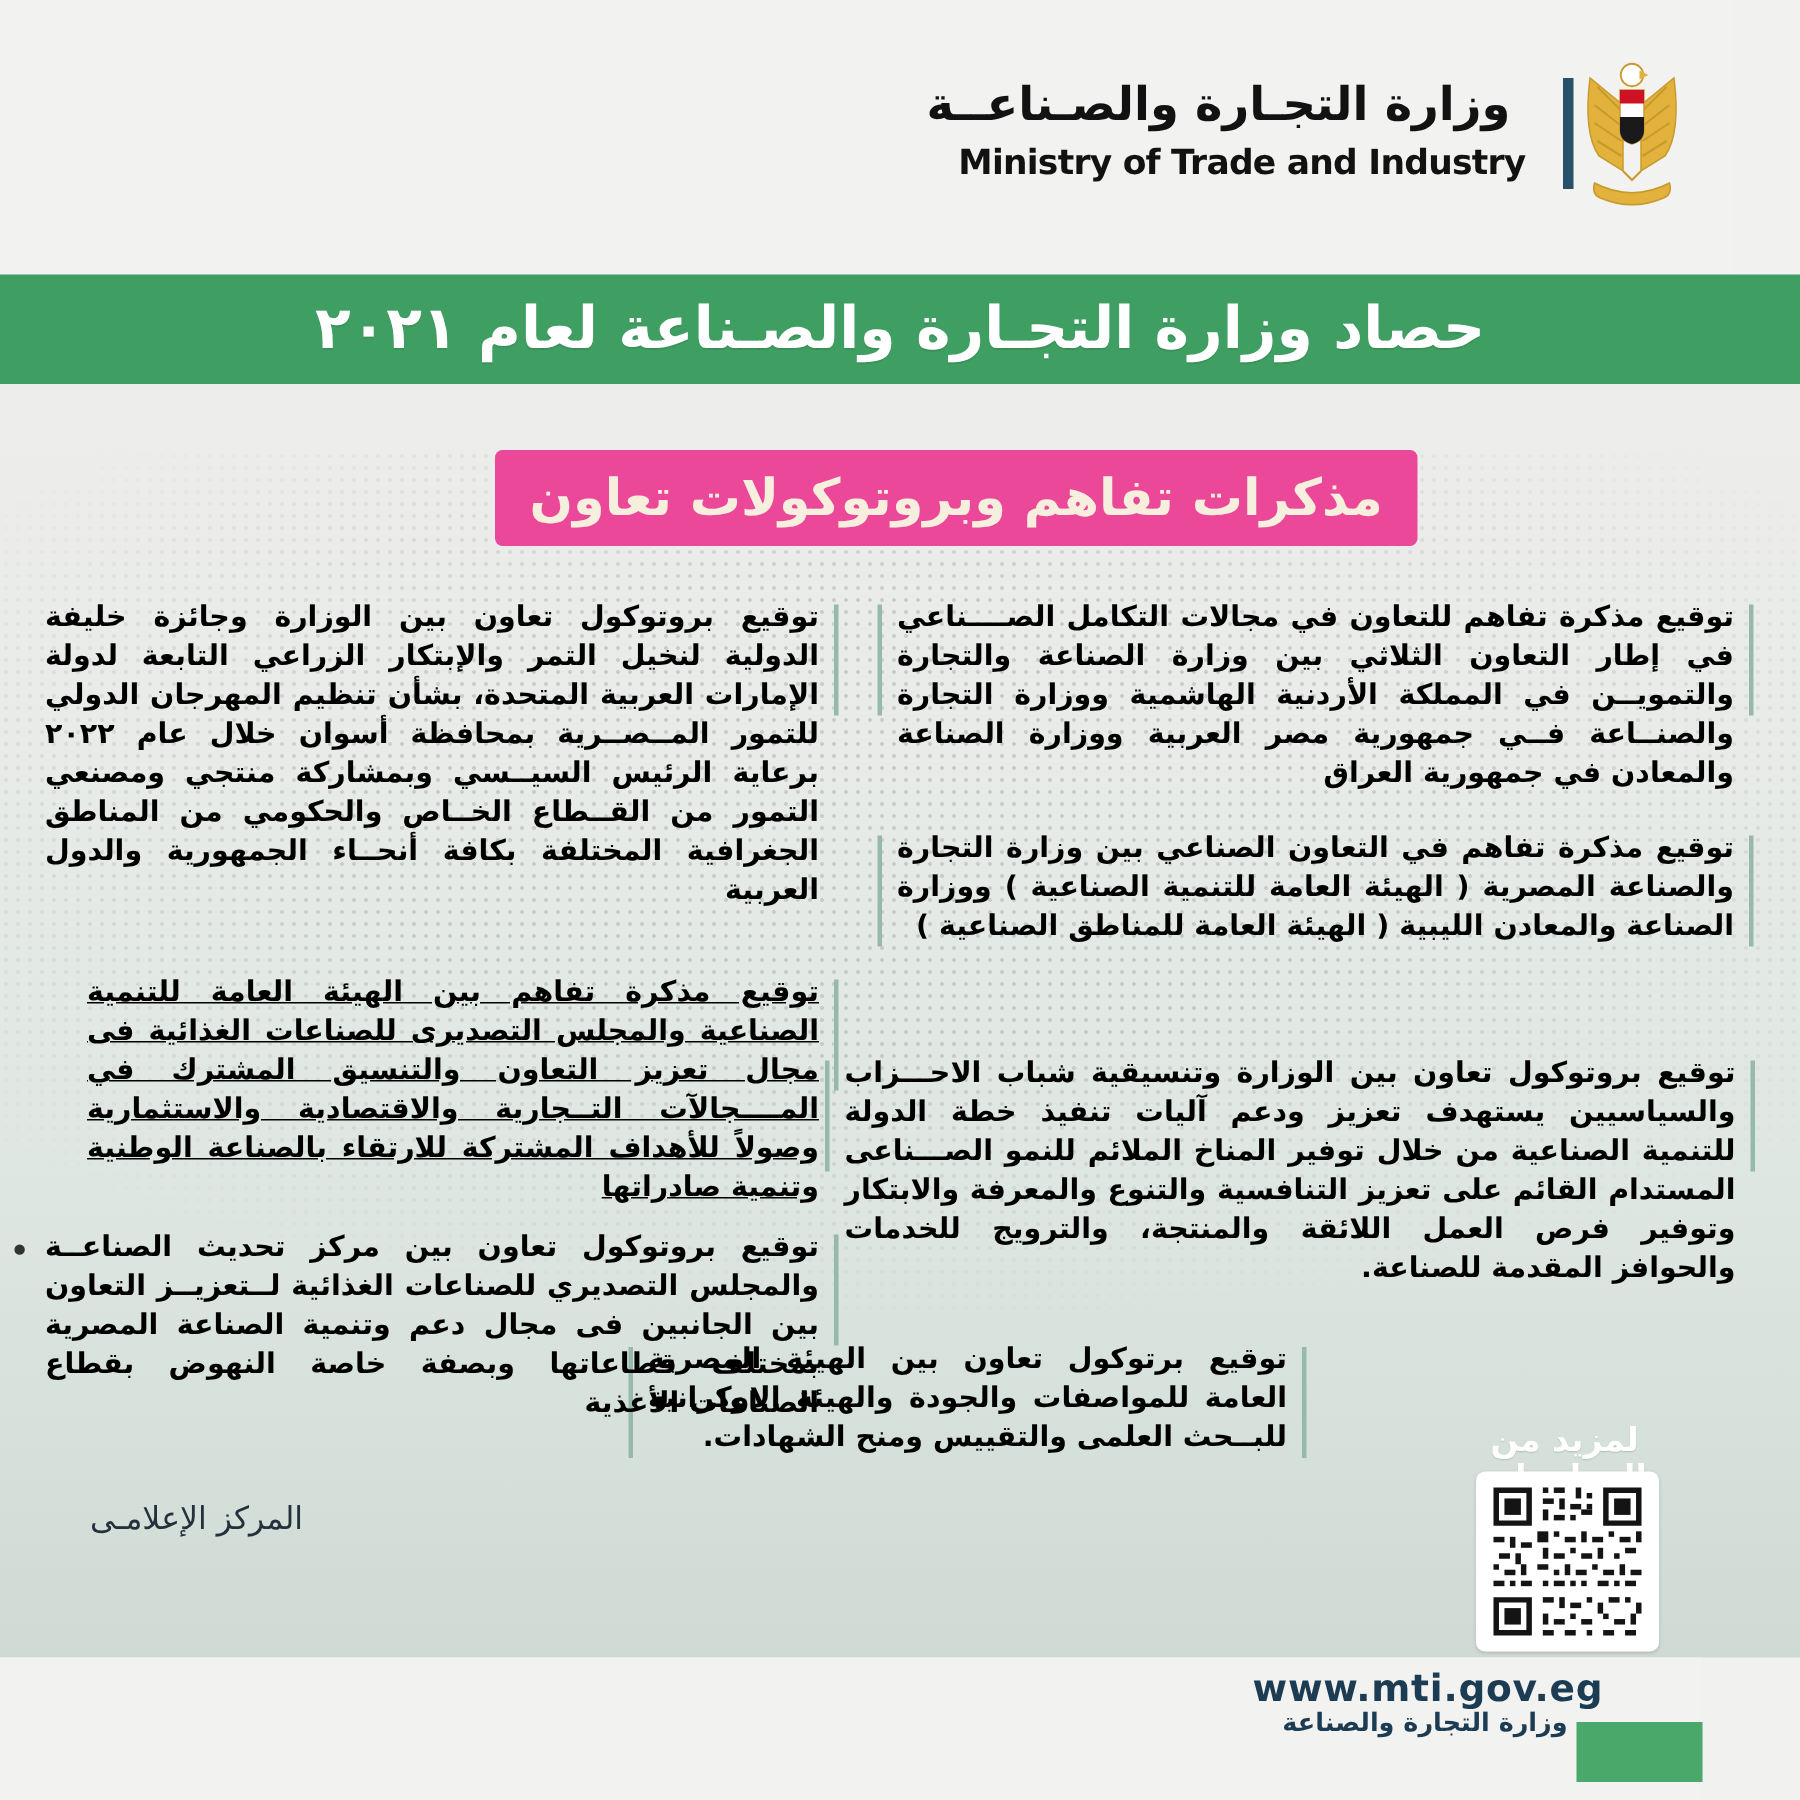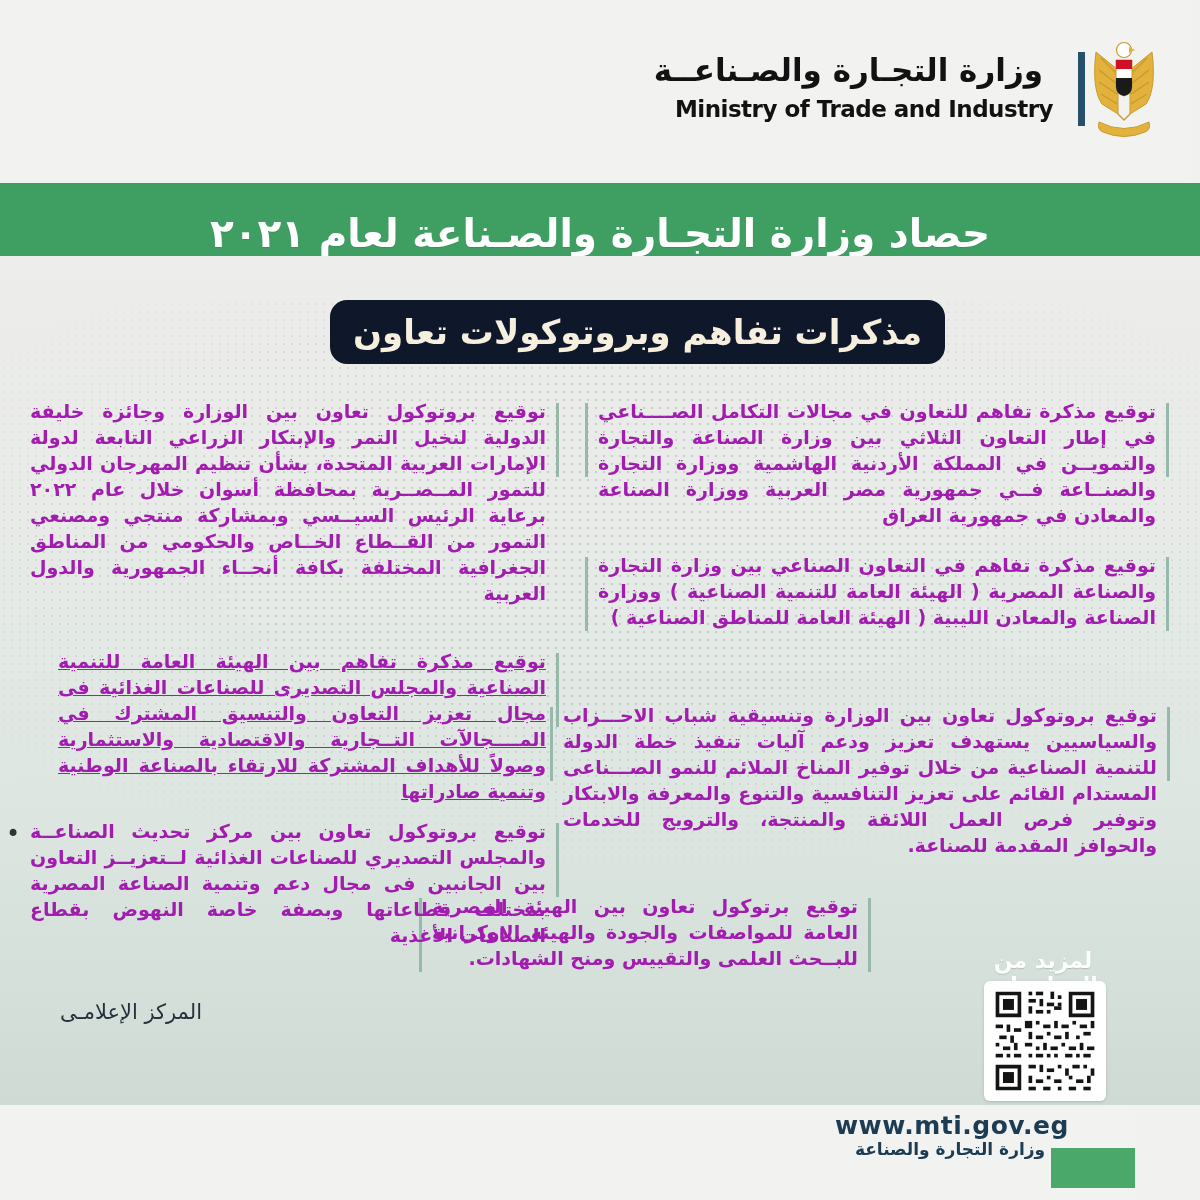--- a/index.html
+++ b/index.html
@@ -1,44 +1,44 @@
 <!DOCTYPE html>
 <html lang="ar"><head>
 <meta charset="utf-8">
 <style>
   html,body{margin:0;padding:0;}
   body{font-family:"DejaVu Sans",sans-serif;}
   .page{position:relative;width:1200px;height:1200px;overflow:hidden;background:#f1f1ef;}
 
   
-  .hdr{position:absolute;left:0;top:0;width:1155px;height:183px;background:#f2f2f0;padding-left:36px;}
+  .hdr{position:absolute;left:0;top:0;width:1155px;height:183px;background:#f2f2f0;}
   .hdr-ar{position:absolute;right:148px;top:52px;font-size:31px;font-weight:bold;color:#121212;direction:rtl;white-space:nowrap;}
   .hdr-en{position:absolute;right:138px;top:96px;font-size:23px;font-weight:bold;color:#121212;letter-spacing:-0.5px;white-space:nowrap;}
   .hdr-divider{position:absolute;right:106px;top:52px;width:7px;height:74px;background:#27506b;}
   .emblem{position:absolute;right:32px;top:38px;width:70px;height:104px;}
 
   
-  .banner{position:absolute;left:0;top:183px;width:1200px;height:73px;background:#3f9e62;display:flex;align-items:flex-end;justify-content:center;}
+  .banner{position:absolute;left:0;top:183px;width:1200px;height:73px;background:#3f9e62;display:flex;align-items:center;justify-content:center;}
   .banner-title{direction:rtl;color:#ffffff;font-size:39px;font-weight:bold;white-space:nowrap;text-shadow:0 1px 0 rgba(0,0,0,.08);}
 
   
   .content{position:absolute;left:0;top:256px;width:1200px;height:849px;
     background:linear-gradient(180deg,#ededeb 0%,#e8ebe8 30%,#dfe7e2 60%,#d5e0da 85%,#cfdad4 100%);}
   .map-dots{position:absolute;left:0;top:300px;width:1200px;height:780px;pointer-events:none;
     background-image:radial-gradient(circle,rgba(110,120,115,.25) 1.2px,transparent 1.5px);
     background-size:8px 8px;
     -webkit-mask-image:radial-gradient(ellipse 85% 55% at 50% 32%,#000 35%,transparent 78%);
     mask-image:radial-gradient(ellipse 85% 55% at 50% 32%,#000 35%,transparent 78%);}
 
-  .section-box{position:absolute;left:330px;top:300px;width:615px;height:64px;background:#0f172a;border-radius:17px;
+  .section-box{position:absolute;left:330px;top:300px;width:615px;height:64px;background:#ec4899;border-radius:5px;
     display:flex;align-items:center;justify-content:center;}
   .section-title{direction:rtl;color:#f6efdd;font-size:34px;font-weight:bold;white-space:nowrap;}
 
   .item{position:absolute;margin:0;direction:rtl;text-align:justify;text-align-last:right;
-    font-weight:bold;font-size:19px;line-height:1.37;color:#a21caf;}
+    font-weight:bold;font-size:19px;line-height:1.37;color:#000000;}
   .item::before{content:"";position:absolute;right:-13px;top:5px;width:3px;height:74px;background:#96b9ab;}
   .item.both::after{content:"";position:absolute;left:-13px;top:5px;width:3px;height:74px;background:#96b9ab;}
   .bullet{position:absolute;left:6px;top:820px;font-size:24px;color:#333;}
 
   .media-center{position:absolute;left:60px;top:1000px;font-size:21px;font-weight:normal;color:#24313c;direction:rtl;}
 
   .more-info{position:absolute;left:972px;top:948px;width:142px;text-align:center;direction:rtl;
     color:#ffffff;font-size:22px;font-weight:bold;text-shadow:0 1px 1px rgba(0,0,0,.15);}
   .qr-box{position:absolute;left:984px;top:981px;width:122px;height:120px;background:#ffffff;border-radius:6px;
     box-shadow:0 1px 3px rgba(0,0,0,.15);display:flex;align-items:center;justify-content:center;}

